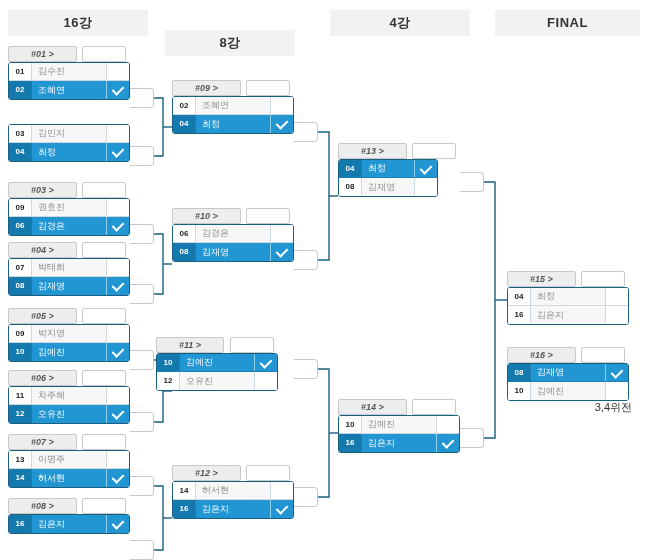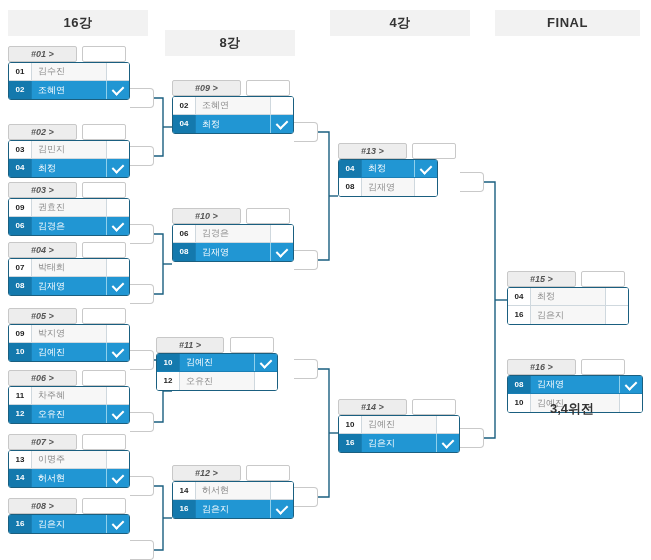--- a/index.html
+++ b/index.html
@@ -116,22 +116,22 @@
     width:24px;height:20px;
     border:1px solid #c9c9c9;
     border-left:none;
     border-radius:0 4px 4px 0;
     background:#ffffff;
     box-sizing:border-box;
   }
 
   .caption{
     position:absolute;
-    font-size:13px;color:#333;font-weight:bold;
-    text-align:center;
+    font-size:11px;color:#333;font-weight:normal;
+    text-align:right;
   }
 </style>
 </head>
 <body>
 
 <div id="bracket">
 
   <svg id="lines" viewBox="0 0 651 560" xmlns="http://www.w3.org/2000/svg">
       <path d="M 154 98 L 163 98 L 163 156 L 154 156" fill="none" stroke="#1a5f80" stroke-width="1.4"></path>
       <path d="M 163 127 L 172 127" fill="none" stroke="#1a5f80" stroke-width="1.4"></path>
@@ -181,24 +181,20 @@
         <div class="row win">
           <div class="seed">02</div>
           <div class="pname">조혜연</div>
           <div class="mark">
             <span class="tick"></span>
           </div>
         </div>
       </div>
     </div>
     <div class="match" style="left: 8px; top: 124px; width: 122px;">
-      <div class="mhead">
-        <div class="mlabel">#02 &gt;</div>
-        <div class="mscore" style="left: 74px; width: 42px;"></div>
-      </div>
       <div class="mbody">
         <div class="row">
           <div class="seed">03</div>
           <div class="pname">김민지</div>
           <div class="mark"></div>
         </div>
         <div class="row win">
           <div class="seed">04</div>
           <div class="pname">최정</div>
           <div class="mark">
@@ -453,21 +449,21 @@
           <div class="pname">최정</div>
           <div class="mark"></div>
         </div>
         <div class="row">
           <div class="seed">16</div>
           <div class="pname">김은지</div>
           <div class="mark"></div>
         </div>
       </div>
     </div>
-    <div class="match" style="left: 507px; top: 359px; width: 136px;">
+    <div class="match" style="left: 507px; top: 347px; width: 122px;">
       <div class="mhead">
         <div class="mlabel">#16 &gt;</div>
         <div class="mscore" style="left: 74px; width: 42px;"></div>
       </div>
       <div class="mbody">
         <div class="row win">
           <div class="seed">08</div>
           <div class="pname">김재영</div>
           <div class="mark">
             <span class="tick"></span>

